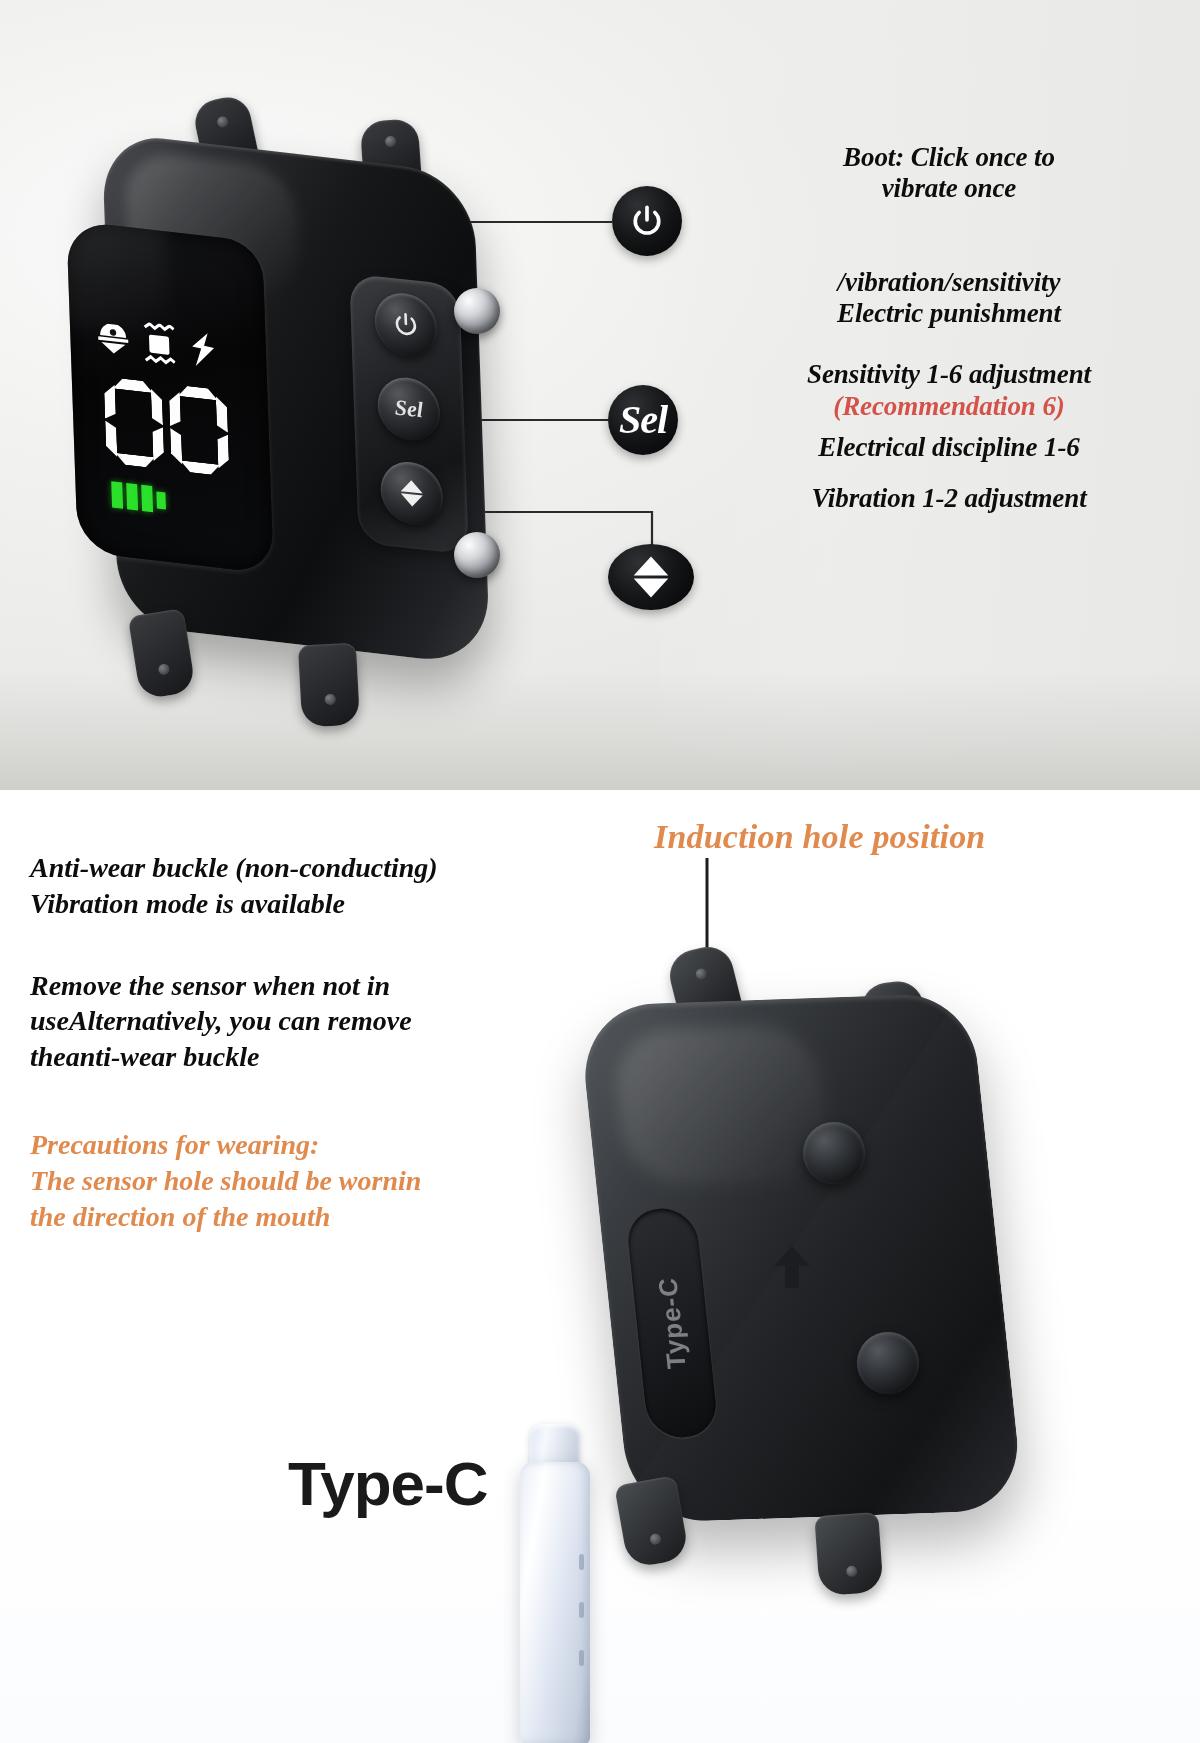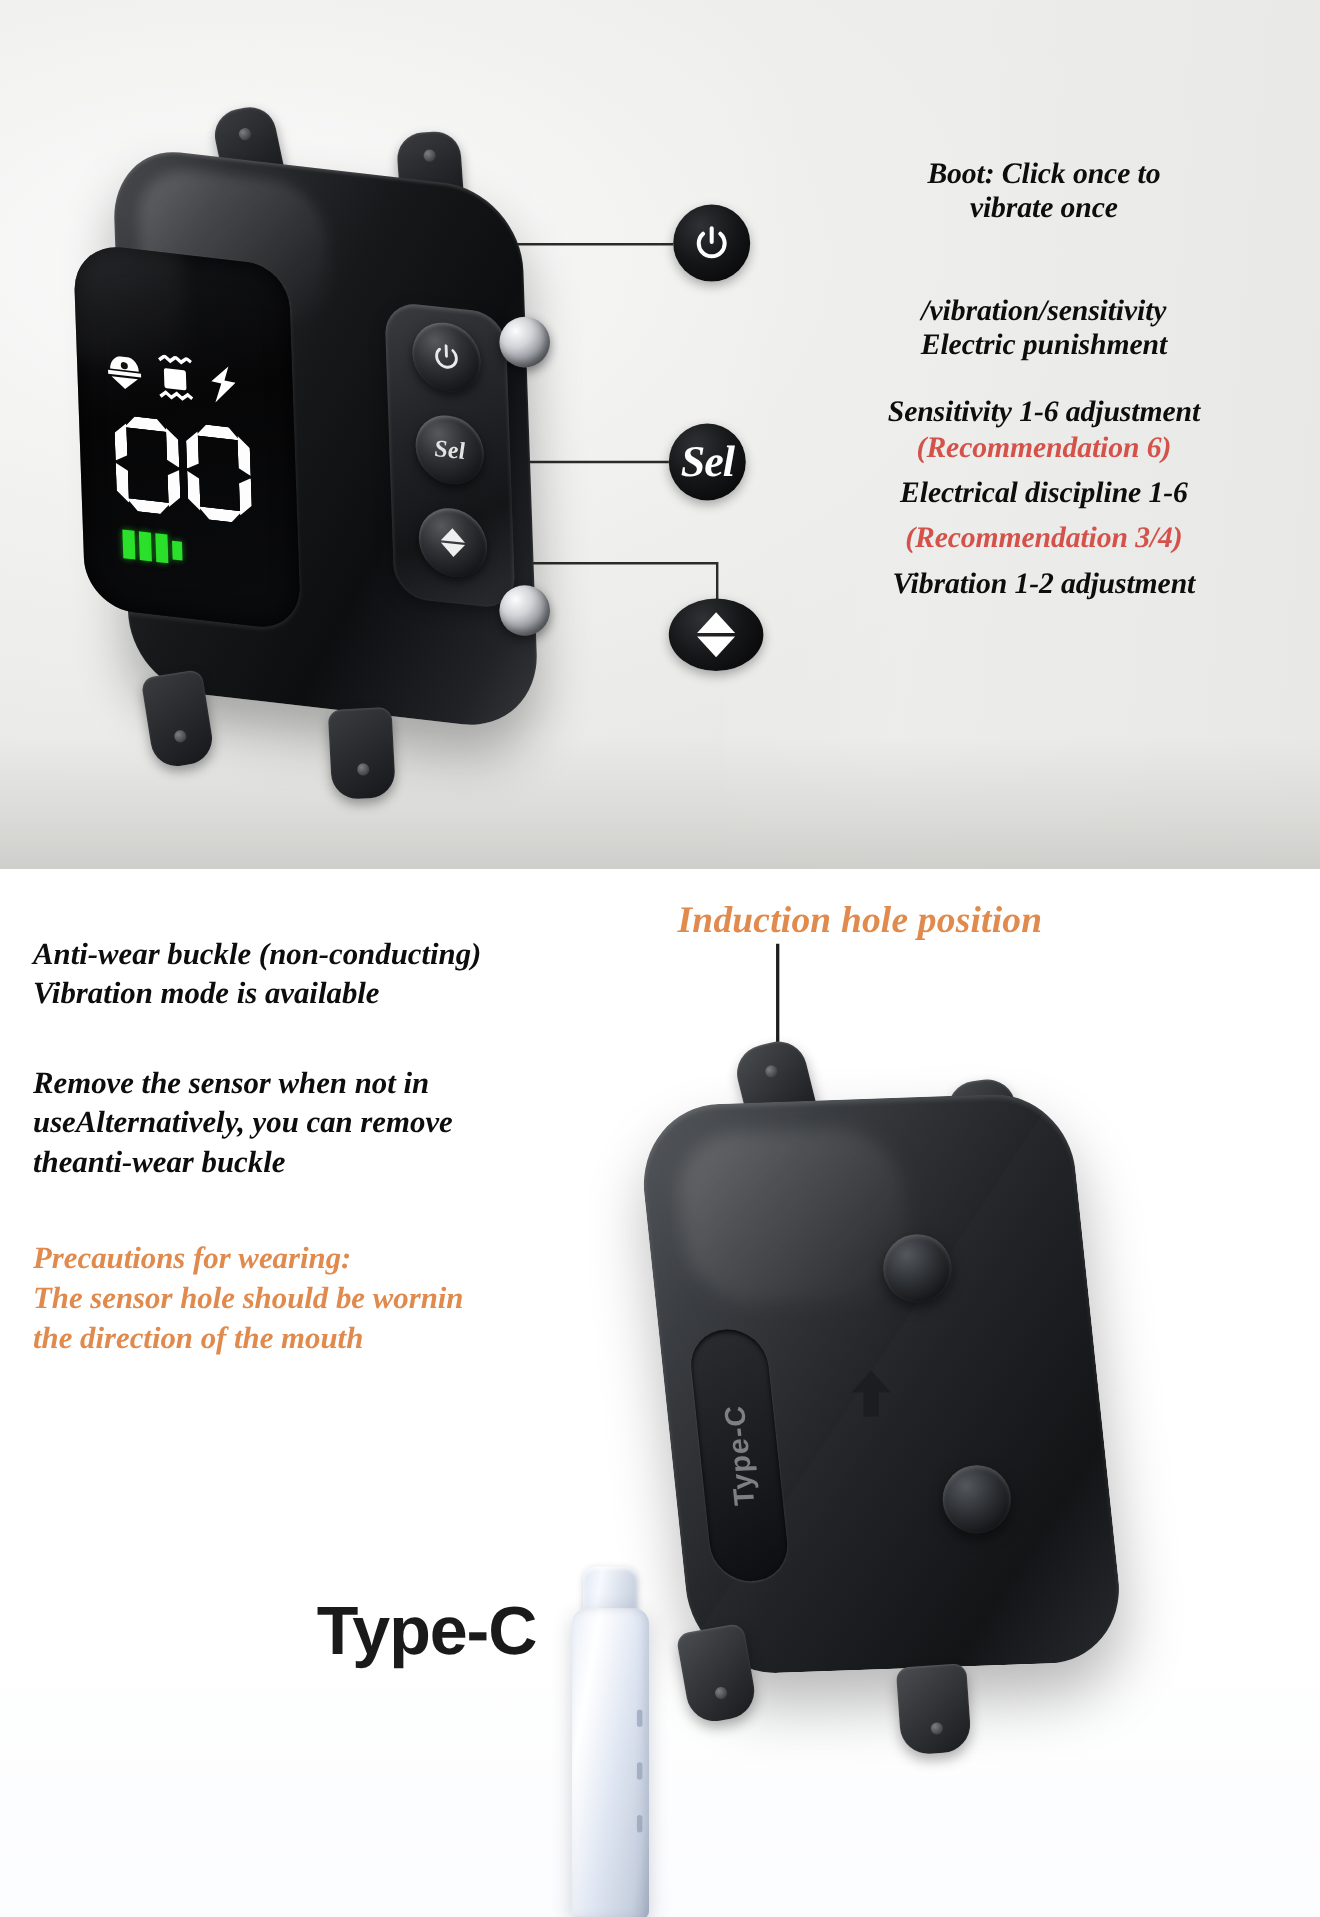--- a/index.html
+++ b/index.html
@@ -162,21 +162,21 @@
   .s2-left{position:absolute;left:30px;top:60px;width:540px;}
   .p-line{
     font-family:"Liberation Serif",serif;font-style:italic;font-weight:700;
     font-size:28px;line-height:1.28;color:#0d0d0d;
   }
   .p-orange{color:#e08a4e;}
   .pgap{height:46px;}
   .pgap2{height:52px;}
 
   .s2-head{
-    position:absolute;left:616px;top:28px;width:540px;
+    position:absolute;left:654px;top:28px;width:540px;
     font-family:"Liberation Serif",serif;font-style:italic;font-weight:700;
     font-size:34px;color:#e08a4e;letter-spacing:.2px;
   }
   .s2-lines{position:absolute;left:0;top:0;width:1200px;height:953px;pointer-events:none;}
 
   
   .backdev{position:absolute;left:545px;top:150px;width:520px;height:700px;}
   .bd-body{
     position:absolute;left:60px;top:58px;width:392px;height:520px;
     background:linear-gradient(128deg,#55585c 0%,#3a3d41 22%,#232528 48%,#15161820 0%),
@@ -385,21 +385,20 @@
         <div class="t-line">/vibration/sensitivity</div>
         <div class="t-line">Electric punishment</div>
       </div>
       <div class="gap-c"></div>
       <div class="t-item">
         <div class="t-line">Sensitivity 1-6 adjustment</div>
         <div class="t-line t-red">(Recommendation 6)</div>
         <div class="gap-d"></div>
         <div class="t-line">Electrical discipline 1-6</div>
         <div class="gap-d"></div>
-        <div class="t-line t-red">(Recommendation 3/4)</div>
         <div class="gap-d"></div>
         <div class="t-line">Vibration 1-2 adjustment</div>
       </div>
     </div>
   </div>
 
   <div class="sec2">
 
     <div class="s2-head">Induction hole position</div>
 

